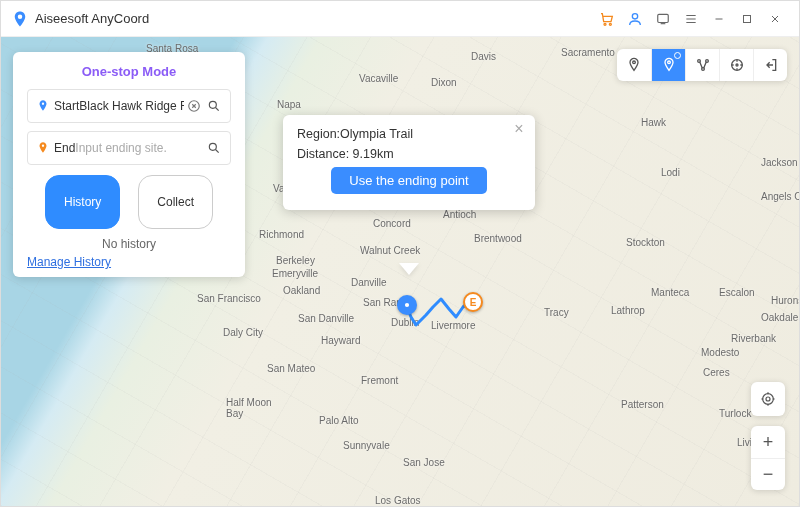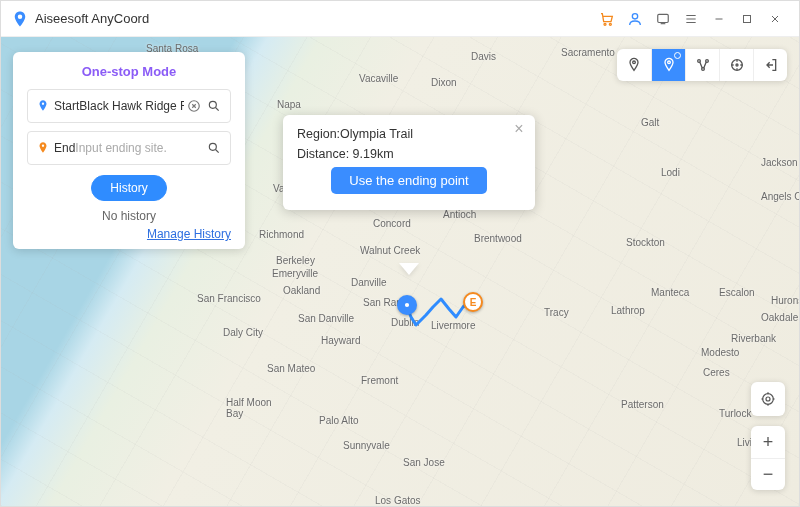--- a/index.html
+++ b/index.html
@@ -33,24 +33,24 @@
     padding: 12px 14px 8px;
   }
   .sidebar h3 { font-size: 13px; font-weight: 700; text-align: center; margin-bottom: 10px; color: #8b5cf6; }
   .locrow { display: flex; align-items: center; height: 34px; border: 1px solid #e2e2e2; border-radius: 4px; margin-bottom: 8px; padding: 0 6px 0 8px; }
   .locrow .pin { width: 14px; height: 14px; margin-right: 4px; }
   .locrow .lbl { font-size: 12px; color: #333; }
   .locrow input { flex: 1; border: none; outline: none; font-size: 12px; color: #333; background: transparent; min-width: 0; }
   .locrow input::placeholder { color: #aaa; }
   .locrow .xbtn, .locrow .sbtn { width: 20px; height: 20px; display: flex; align-items: center; justify-content: center; cursor: pointer; color: #555; }
   .btrow { display: flex; justify-content: center; gap: 18px; margin: 10px 0 8px; }
-  .pill { padding: 5px 18px; border-radius: 14px; font-size: 12px; cursor: pointer; border: 1px solid #ccc; background: #fff; color: #333; }
+  .pill { padding: 19px 18px; border-radius: 14px; font-size: 12px; cursor: pointer; border: 1px solid #ccc; background: #fff; color: #333; }
   .pill.primary { background: #2f8cff; border-color: #2f8cff; color: #fff; }
   .nohist { text-align: center; font-size: 12px; color: #666; margin: 6px 0 4px; }
-  .managelink { display: block; text-align: right; color: #2e6fe0; font-size: 12px; text-decoration: underline; cursor: pointer; }
+  .managelink { display: block; text-align: left; color: #2e6fe0; font-size: 12px; text-decoration: underline; cursor: pointer; }
 
   
   .popup {
     position: absolute; top: 78px; left: 282px; width: 252px;
     background: #fff; border-radius: 6px; box-shadow: 0 2px 12px rgba(0,0,0,0.2);
     padding: 12px 14px 16px;
   }
   .popup .close { position: absolute; top: 6px; right: 8px; width: 16px; height: 16px; color: #aaa; cursor: pointer; font-size: 16px; line-height: 16px; text-align: center; }
   .popup .line { font-size: 12.5px; color: #333; margin-bottom: 6px; }
   .popup .btncol { display: flex; flex-direction: column; align-items: center; gap: 8px; margin-top: 6px; }
@@ -133,21 +133,21 @@
   <div class="content">
     <div class="map">
 
       <span class="maplabel" style="top:6px;left:145px">Santa Rosa</span>
       <span class="maplabel" style="top:62px;left:276px">Napa</span>
       <span class="maplabel" style="top:36px;left:358px">Vacaville</span>
       <span class="maplabel" style="top:14px;left:470px">Davis</span>
       <span class="maplabel" style="top:40px;left:430px">Dixon</span>
       <span class="maplabel" style="top:10px;left:560px">Sacramento</span>
       <span class="maplabel" style="top:30px;left:620px">Elk Grove</span>
-      <span class="maplabel" style="top:80px;left:640px">Galt</span>
+      <span class="maplabel" style="top:80px;left:640px">Hawk</span>
       <span class="maplabel" style="top:130px;left:660px">Lodi</span>
       <span class="maplabel" style="top:120px;left:760px">Jackson</span>
       <span class="maplabel" style="top:154px;left:760px">Angels C</span>
       <span class="maplabel" style="top:146px;left:272px">Vallejo</span>
       <span class="maplabel" style="top:192px;left:258px">Richmond</span>
       <span class="maplabel" style="top:218px;left:275px">Berkeley</span>
       <span class="maplabel" style="top:231px;left:271px">Emeryville</span>
       <span class="maplabel" style="top:248px;left:282px">Oakland</span>
       <span class="maplabel" style="top:256px;left:196px">San Francisco</span>
       <span class="maplabel" style="top:290px;left:222px">Daly City</span>
@@ -225,20 +225,21 @@
         <input type="text" placeholder="Input ending site." style="">
         <div class="sbtn">
             <svg width="14" height="14" viewBox="0 0 24 24" fill="none" stroke="#555" stroke-width="2">
               <circle cx="10" cy="10" r="6"></circle>
               <path d="M20 20l-5-5"></path>
             </svg>
           </div>
       </div>
       <div class="btrow">
         <button class="pill primary">History</button>
+        <button class="pill">Collect</button>
       </div>
       <div class="nohist">No history</div>
       <a class="managelink">Manage History</a>
     </div>
 
     <div class="popup">
       <div class="close">×</div>
       <div class="line">
         <span>Region:</span><span>Olympia Trail</span>
       </div>

